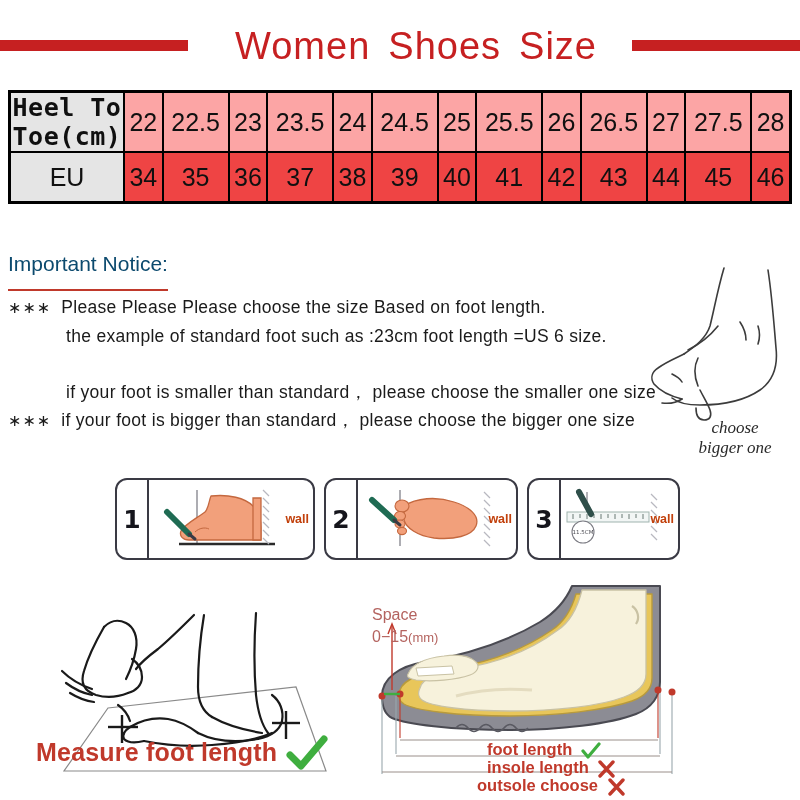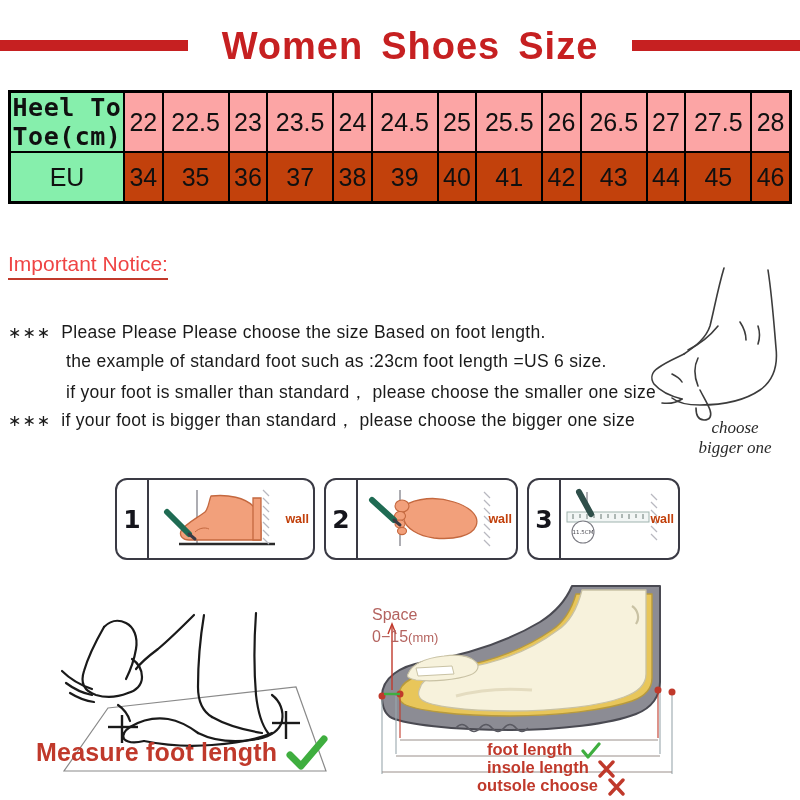--- a/index.html
+++ b/index.html
@@ -8,61 +8,61 @@
     background:#ffffff;
     font-family:"Liberation Sans", sans-serif;
   }
 
   
   #header{position:absolute;left:0;top:18px;width:800px;height:60px;}
   .hbar{position:absolute;top:22px;height:11px;background:#C62021;}
   #hbar-left{left:0;width:188px;}
   #hbar-right{left:632px;width:168px;}
   #header-title{
-    position:absolute;left:188px;top:0;width:444px;
+    position:absolute;left:194px;top:0;width:444px;
     text-align:center;color:#C62021;
     font-size:38px;line-height:56px;letter-spacing:1px;
-    white-space:nowrap;font-weight:700;
+    white-space:nowrap;font-weight:400;
   }
   #header-title span{margin:0 9px;}
 
   
   #size-table{
     position:absolute;left:8px;top:90px;width:784px;
     border-collapse:separate;border-spacing:0;
     background:#000;
     border:2px solid #000;
   }
   #size-table tr{height:50px;}
   #size-table td{
     border:1.5px solid #000;
     text-align:center;vertical-align:middle;
     font-size:25px;color:#101010;
     padding:0;
   }
   td.rowlabel{
-    background:#86efac;color:#1a1a1a;
+    background:#e5e5e5;color:#1a1a1a;
     width:112px;font-size:26px;
   }
   td.rowlabel.small{
     font-family:"DejaVu Sans Mono", monospace;
     font-size:13px;letter-spacing:.5px;font-weight:700;
   }
   td.beige{background:#fca5a5;}
-  td.cyan{background:#c2410c;}
+  td.cyan{background:#ef4444;}
 
   
   #notice-heading{
     position:absolute;left:8px;top:252px;
-    color:#ef4444;font-size:21px;
+    color:#0c4a6e;font-size:21px;
     border-bottom:2px solid #C0392B;
-    padding-bottom:2px;line-height:24px;
+    padding-bottom:13px;line-height:24px;
   }
   .notice-block{position:absolute;left:8px;color:#1a1a1a;font-size:17.5px;letter-spacing:.3px;}
-  #notice-1{top:293px;margin-top:25px;}
+  #notice-1{top:293px;}
   #notice-2{top:378px;}
   .notice-line{white-space:nowrap;line-height:28px;}
   .stars{letter-spacing:1px;margin-right:10px;font-size:16px;}
   .indent{padding-left:58px;}
 
   
   #foot-sketch{position:absolute;left:648px;top:262px;width:152px;height:180px;}
   #sketch-caption{
     position:absolute;left:676px;top:418px;width:118px;
     font-family:"Liberation Serif", serif;font-style:italic;

